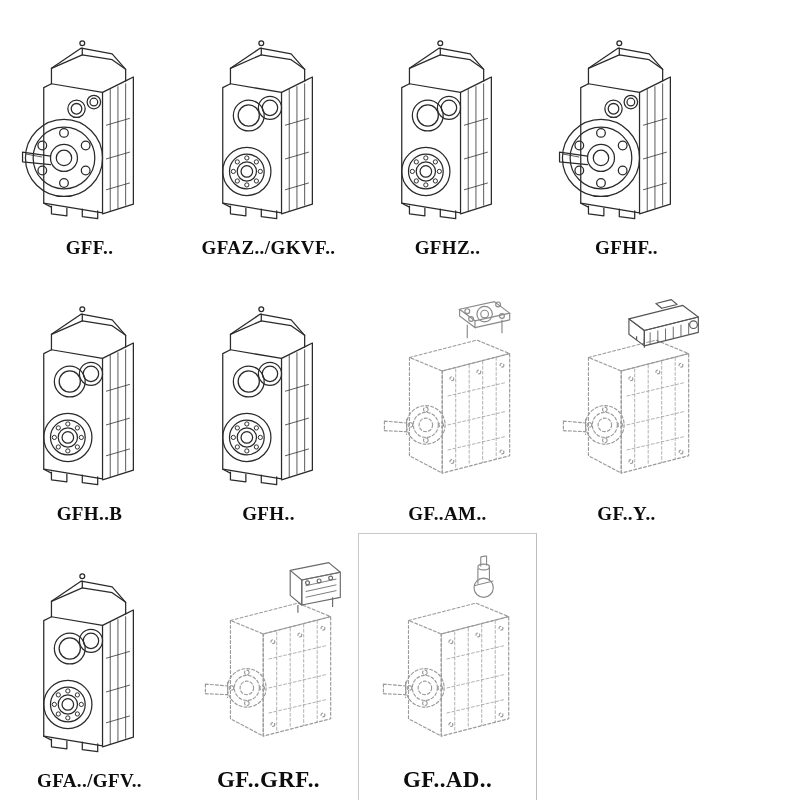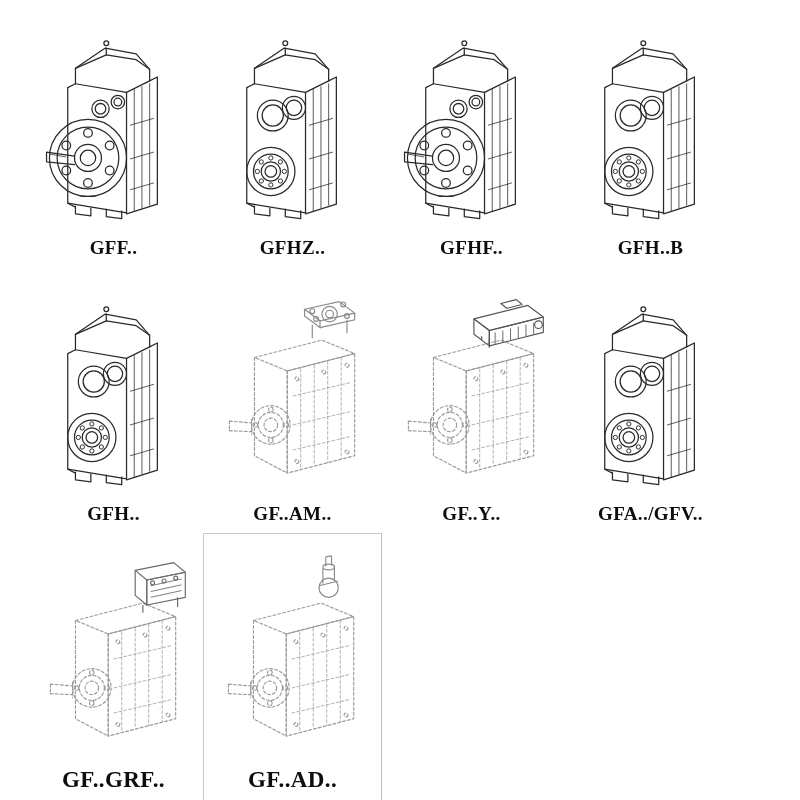--- a/index.html
+++ b/index.html
@@ -6,21 +6,20 @@
   body{
     width:800px;height:800px;background:#ffffff;
     font-family:"Liberation Serif", serif;
     overflow:hidden;
   }
   .page{
     width:716px;height:800px;
     display:grid;
     grid-template-columns:repeat(4,1fr);
     grid-template-rows:repeat(3,1fr);
-    margin-left:24px;
   }
   .cell{
     display:flex;flex-direction:column;align-items:center;justify-content:flex-end;
     box-sizing:border-box;padding:4px 2px 8px 2px;
   }
   .cell svg.drawing{
     flex:1 1 auto;width:96%;max-height:212px;
   }
   .label{
     font-weight:bold;font-size:19px;letter-spacing:.4px;color:#0d0d0d;
@@ -201,20 +200,26 @@
 
 <div class="page">
 
   <div class="cell">
     <svg class="drawing" viewBox="0 0 160 220">
         <use href="#sym-flange"></use>
       </svg>
     <div class="label">GFF..</div>
   </div>
 
+  <div class="cell">
+    <svg class="drawing" viewBox="0 0 160 220">
+        <use href="#sym-hollow"></use>
+      </svg>
+    <div class="label">GFAZ../GKVF..</div>
+  </div>
 
   <div class="cell">
     <svg class="drawing" viewBox="0 0 160 220">
         <use href="#sym-hollow"></use>
       </svg>
     <div class="label">GFHZ..</div>
   </div>
 
   <div class="cell">
     <svg class="drawing" viewBox="0 0 160 220">

